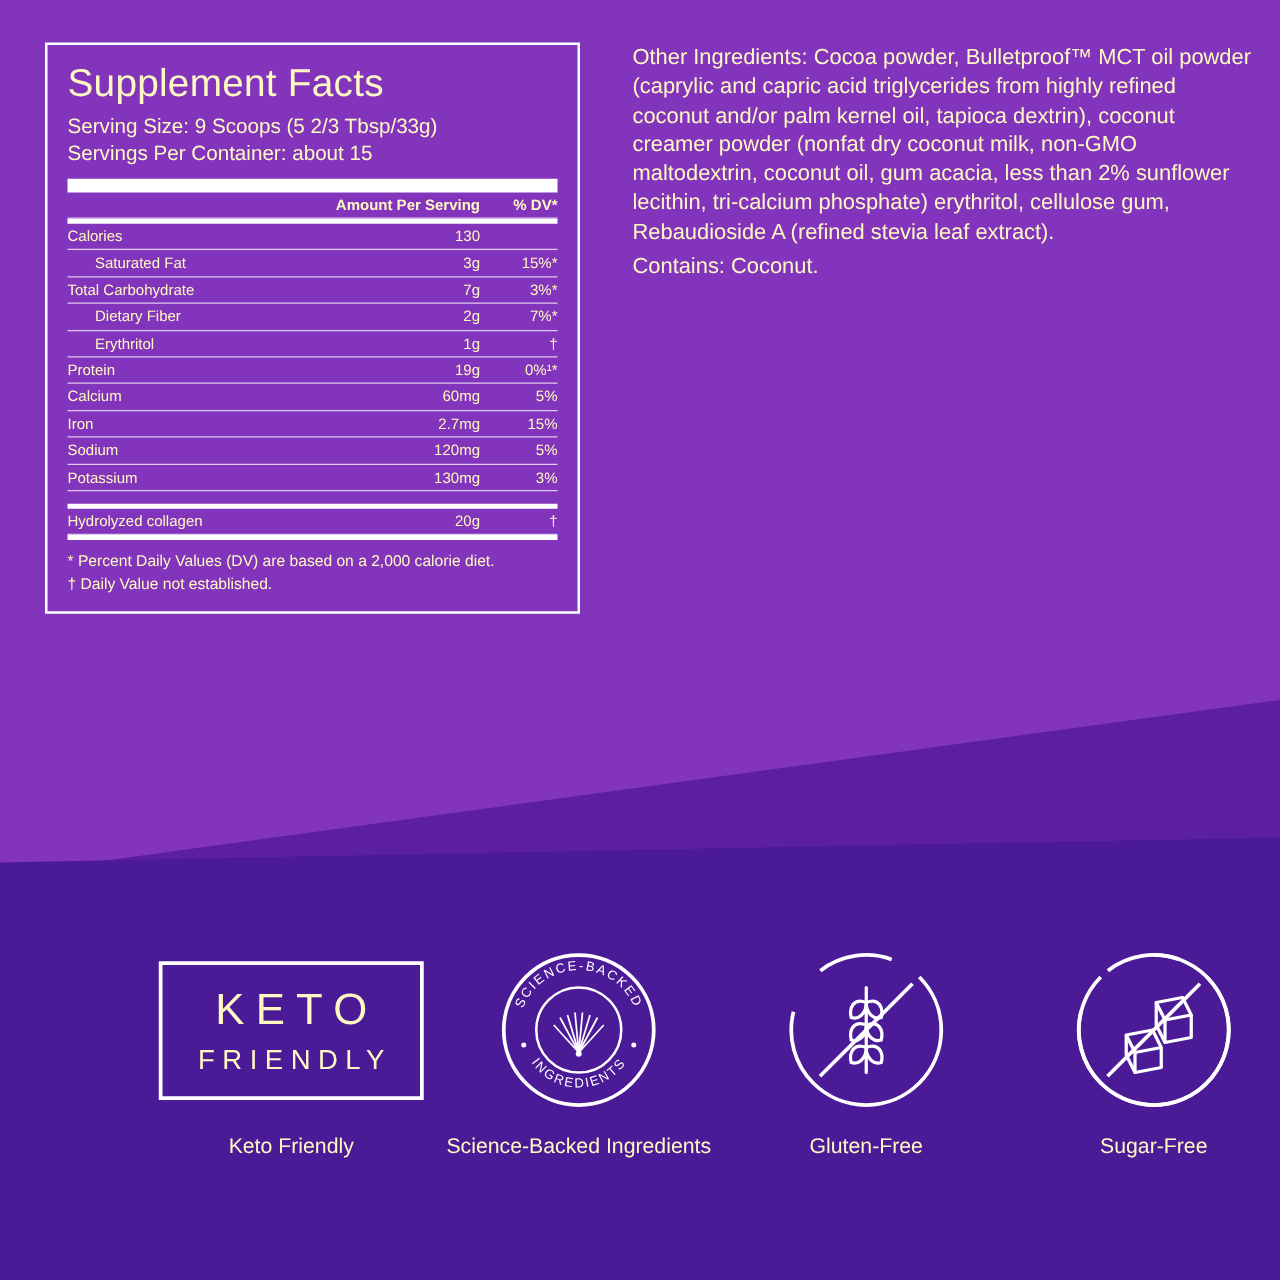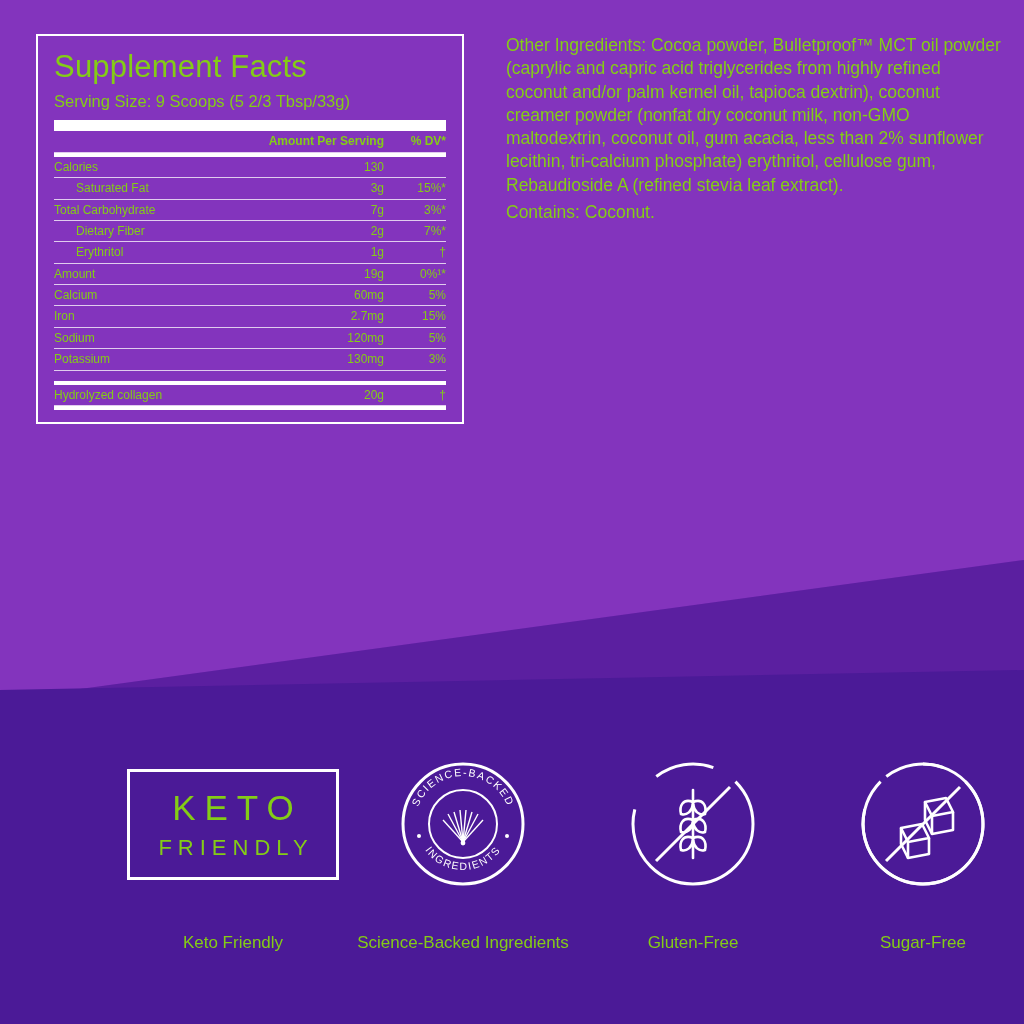--- a/index.html
+++ b/index.html
@@ -5,21 +5,21 @@
   * { box-sizing: border-box; margin: 0; padding: 0; }
   html, body {
     width: 1024px; height: 1024px;
     font-family: "Liberation Sans", sans-serif;
     overflow: hidden;
   }
   #page {
     position: relative;
     width: 1024px; height: 1024px;
     background: #7b2fb5;
-    color: #84cc16;
+    color: #fef9c3;
     border-radius: 10px;
   }
   
   .band-top {
     position: absolute; left: 0; top: 0; width: 1024px; height: 700px;
     background: #8334bd;
     clip-path: polygon(0 0, 1024px 0, 1024px 560px, 0 700px);
     z-index: 0;
   }
   .band-mid {
@@ -106,21 +106,21 @@
     justify-content: flex-end;
     align-items: flex-start;
     z-index: 2;
   }
   .badge { width: 230px; text-align: center; }
   .badge-art {
     height: 152px;
     display: flex; align-items: center; justify-content: center;
   }
   .badge-caption {
-    margin-top: 32px;
+    margin-top: 6px;
     font-size: 17px;
     line-height: 1.35;
   }
   .keto-box {
     border: 3px solid #ffffff;
     padding: 18px 22px;
     display: inline-block;
     line-height: 1;
   }
   .keto-1 {
@@ -135,20 +135,21 @@
 
 <div id="page">
 
   <div class="band-top"></div>
   <div class="band-mid"></div>
   <div class="band-bottom"></div>
 
   <div class="facts-panel">
     <div class="facts-title">Supplement Facts</div>
     <div class="facts-serving">Serving Size: 9 Scoops (5 2/3 Tbsp/33g)</div>
+    <div class="facts-serving">Servings Per Container: about 15</div>
 
     <div class="rule-thick"></div>
 
     <table class="facts">
       <tbody>
           <tr class="hdr-row">
         <td class="c-name"></td>
         <td class="c-amt">Amount Per Serving</td>
         <td class="c-dv">% DV*</td>
       </tr>
@@ -177,21 +178,21 @@
         <td class="c-name indent">Dietary Fiber</td>
         <td class="c-amt">2g</td>
         <td class="c-dv">7%*</td>
       </tr>
       <tr>
         <td class="c-name indent">Erythritol</td>
         <td class="c-amt">1g</td>
         <td class="c-dv">†</td>
       </tr>
       <tr>
-        <td class="c-name">Amount</td>
+        <td class="c-name">Protein</td>
         <td class="c-amt">19g</td>
         <td class="c-dv">0%¹*</td>
       </tr>
       <tr>
         <td class="c-name">Calcium</td>
         <td class="c-amt">60mg</td>
         <td class="c-dv">5%</td>
       </tr>
       <tr>
         <td class="c-name">Iron</td>
@@ -218,20 +219,24 @@
           <tr>
         <td class="c-name">Hydrolyzed collagen</td>
         <td class="c-amt">20g</td>
         <td class="c-dv">†</td>
       </tr>
     </tbody>
       </table>
 
     <div class="rule-med"></div>
 
+    <div class="footnotes">
+      <div>* Percent Daily Values (DV) are based on a 2,000 calorie diet.</div>
+      <div>† Daily Value not established.</div>
+    </div>
   </div>
 
   <div class="ingredients">
     <p>Other Ingredients: Cocoa powder, Bulletproof™ MCT oil powder (caprylic and capric acid triglycerides from highly refined coconut and/or palm kernel oil, tapioca dextrin), coconut creamer powder (nonfat dry coconut milk, non-GMO maltodextrin, coconut oil, gum acacia, less than 2% sunflower lecithin, tri-calcium phosphate) erythritol, cellulose gum, Rebaudioside A (refined stevia leaf extract).</p>
     <p>Contains: Coconut.</p>
   </div>
 
   <div class="badges">
 
     <div class="badge">

